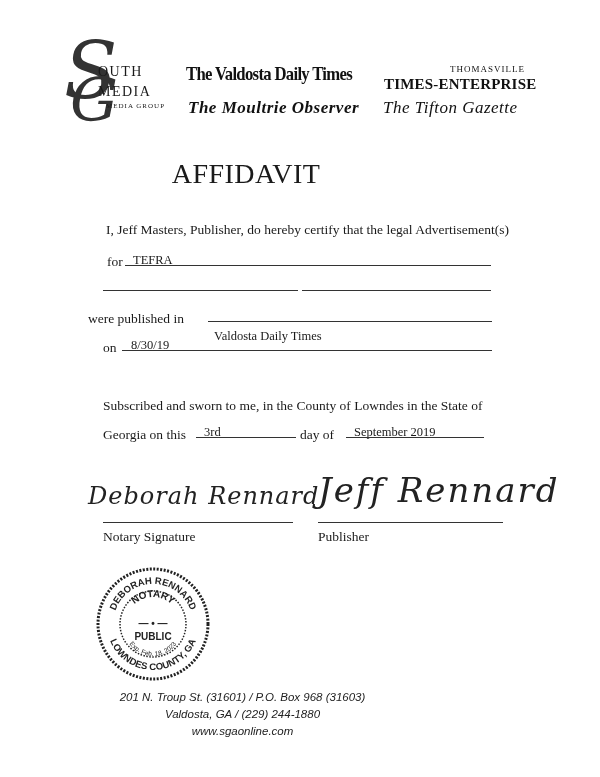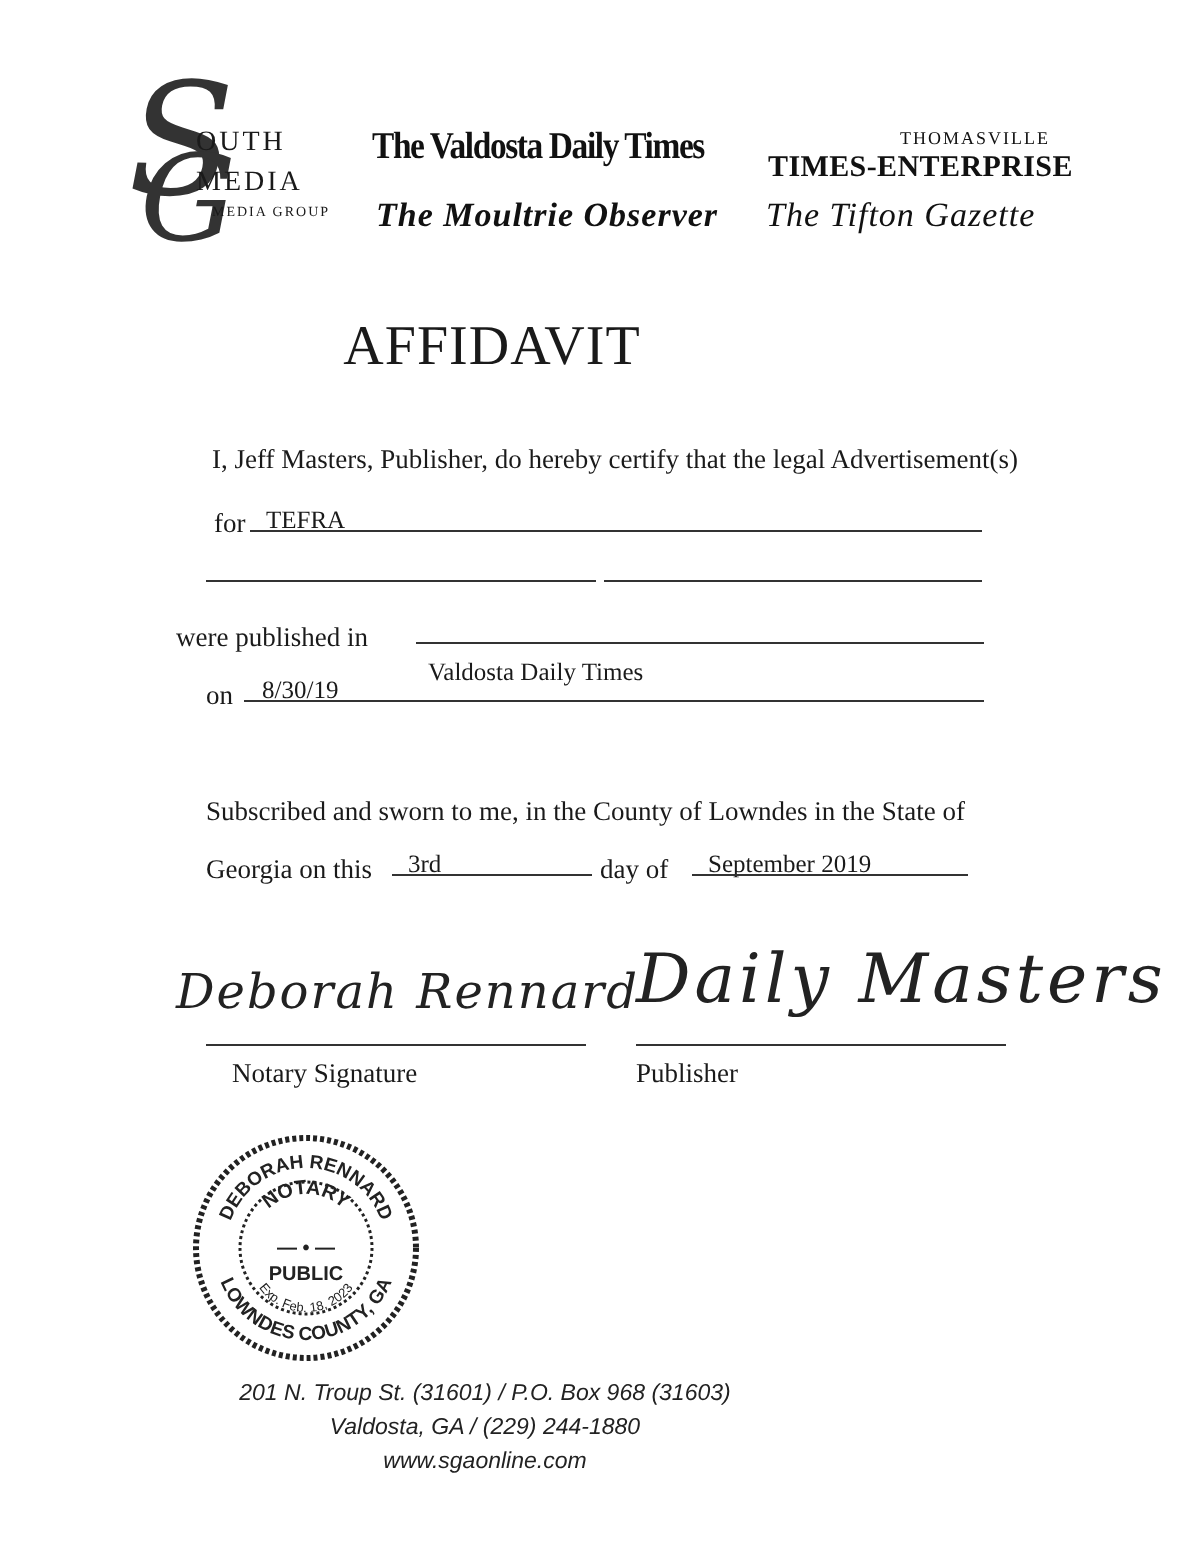--- a/index.html
+++ b/index.html
@@ -72,23 +72,23 @@
 
 <div class="abs line-text" style="left:103px; top:427px;">Georgia on this</div>
 <div class="fill" style="left:204px; top:425px;">3rd</div>
 <div class="uline" style="left:196px; width:100px; top:437px;"></div>
 <div class="abs line-text" style="left:300px; top:427px;">day of</div>
 <div class="fill" style="left:354px; top:425px;">September 2019</div>
 <div class="uline" style="left:346px; width:138px; top:437px;"></div>
 
 <div class="abs sig" style="left:88px; top:482px; font-size:24px; letter-spacing:1px;">Deborah Rennard</div>
 <div class="uline" style="left:103px; width:190px; top:522px;"></div>
-<div class="abs line-text" style="left:116px; top:529px;">Notary Signature</div>
+<div class="abs line-text" style="left:103px; top:529px;">Notary Signature</div>
 
-<div class="abs sig" style="left:318px; top:470px; font-size:34px; letter-spacing:2px;">Daily Masters</div>
+<div class="abs sig" style="left:318px; top:470px; font-size:34px; letter-spacing:2px;">Jeff Rennard</div>
 <div class="uline" style="left:318px; width:185px; top:522px;"></div>
 <div class="abs line-text" style="left:318px; top:529px;">Publisher</div>
 
 <div class="abs seal">
   <svg width="118" height="118" viewBox="0 0 118 118">
     <defs>
       <path id="topArc" d="M 19 59 A 40 40 0 0 1 99 59"></path>
       <path id="botArc" d="M 13 59 A 46 46 0 0 0 105 59"></path>
       <path id="innerArc" d="M 32 59 A 27 27 0 0 1 86 59"></path>
       <path id="innerBot" d="M 30 62 A 29 29 0 0 0 88 62"></path>

